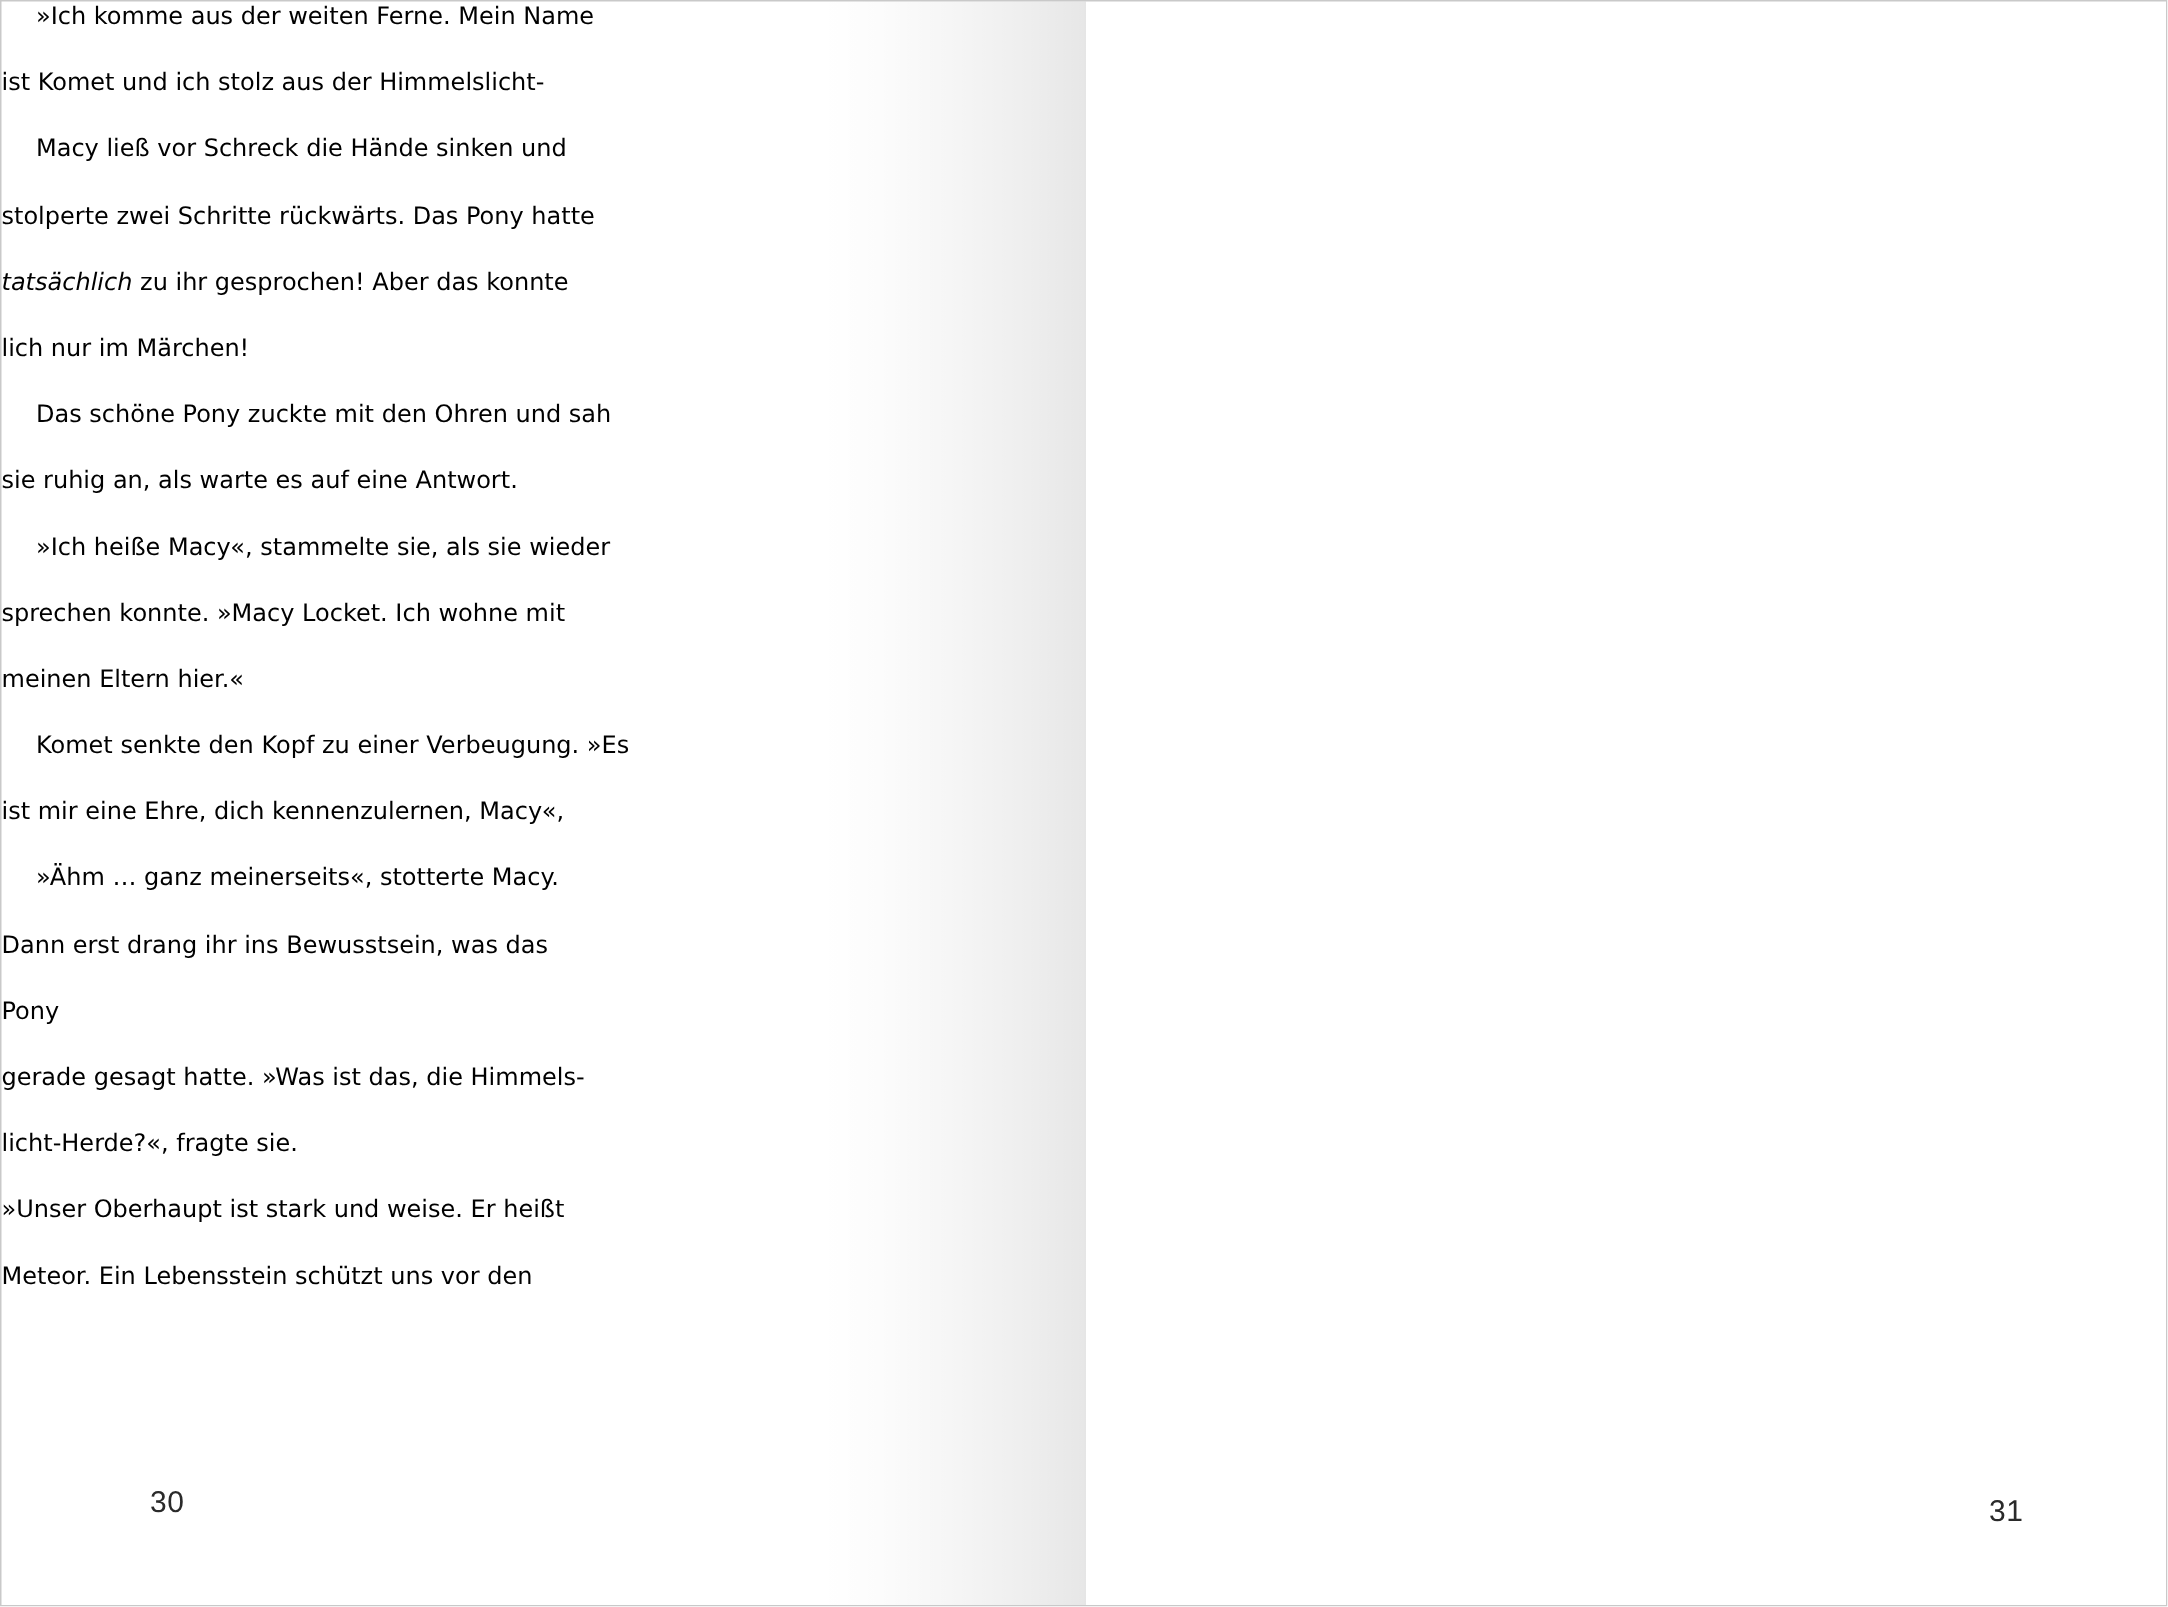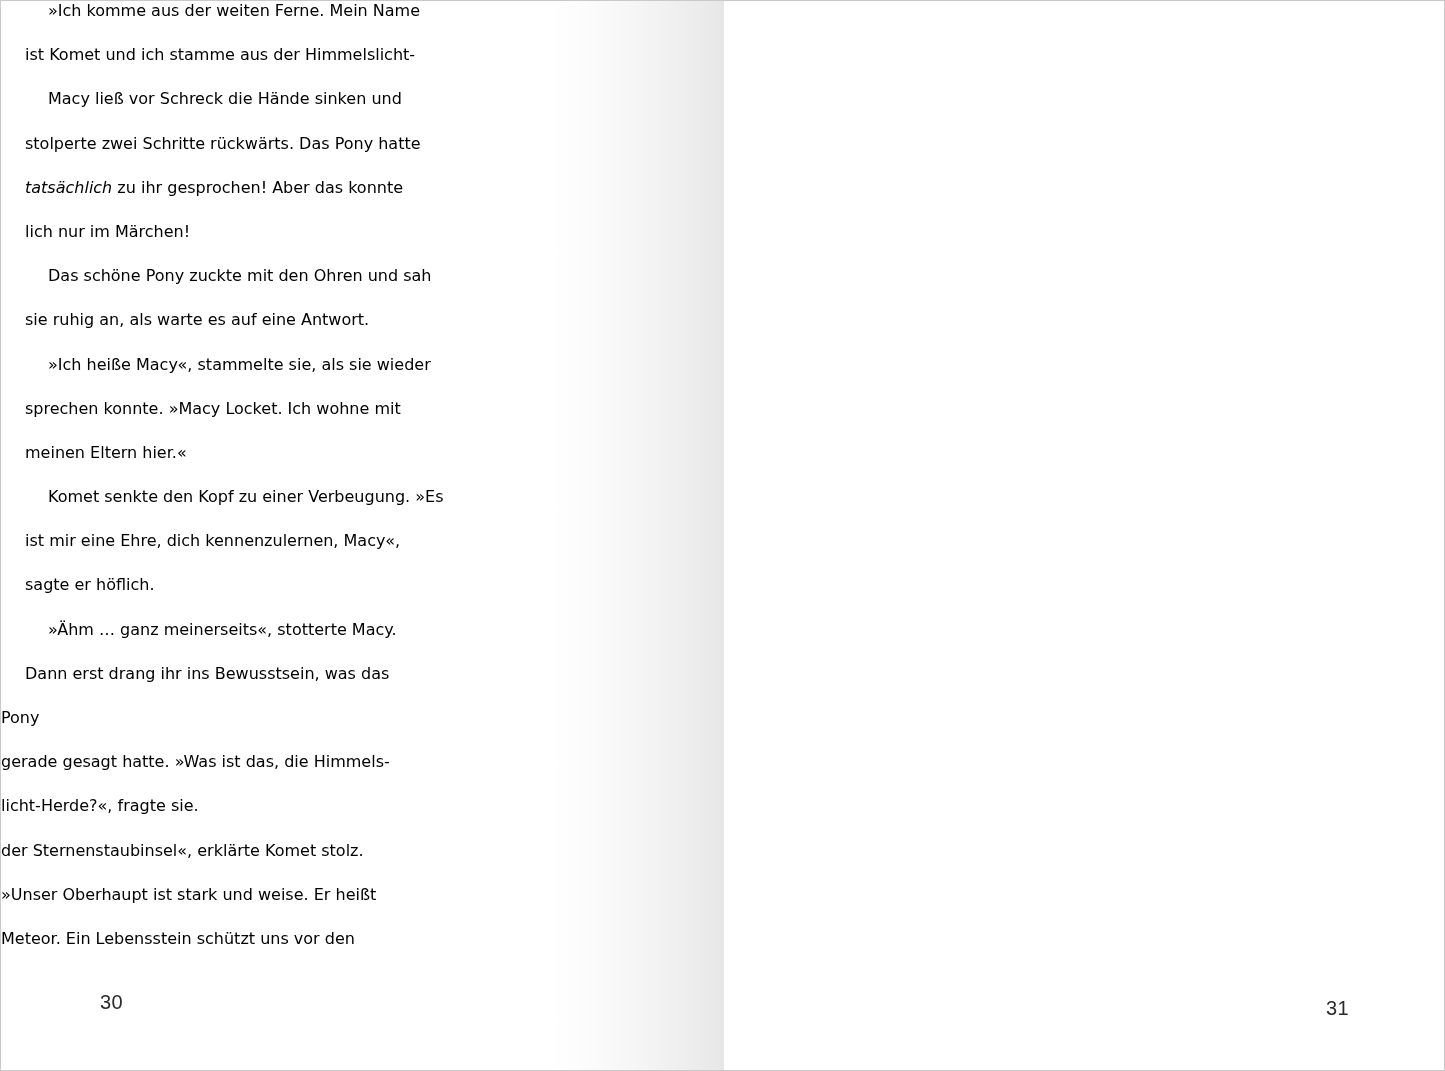--- a/index.html
+++ b/index.html
@@ -27,21 +27,21 @@
     height: 1071px;
     background: linear-gradient(to right,
         rgba(0,0,0,0.00) 0%,
         rgba(0,0,0,0.012) 22%,
         rgba(0,0,0,0.035) 48%,
         rgba(0,0,0,0.065) 78%,
         rgba(0,0,0,0.095) 99%,
         rgba(0,0,0,0.10) 100%);
     pointer-events: none;
   }
-  #left-text  { left: 99px;  top: 143px; width: 548px; padding-left: 24px; }
+  #left-text  { left: 99px;  top: 143px; width: 548px; }
   #right-text { left: 810px; top: 143px; width: 548px; }
 
   .line { display: block; height: 44.2px; }
   .line.indent { padding-left: 23px; }
   .ital { font-style: italic; text-align: right; }
 
   
   .folio {
     position: absolute;
     font-family: "Liberation Sans", sans-serif;
@@ -55,45 +55,43 @@
 </head>
 <body>
 
 <div id="page">
 
   <div id="spine"></div>
 
   <div id="left-page">
     <div id="left-text">
       <span class="line indent">»Ich komme aus der weiten Ferne. Mein Name</span>
-      <span class="line">ist Komet und ich stamme aus der Himmelslicht-</span>
+      <span class="line">ist Komet und ich stolz aus der Himmelslicht-</span>
       <span class="line indent">Macy ließ vor Schreck die Hände sinken und</span>
       <span class="line">stolperte zwei Schritte rückwärts. Das Pony hatte</span>
       <span class="line"><em class="ital">tatsächlich</em><span> zu ihr gesprochen! Aber das konnte</span></span>
       <span class="line">lich nur im Märchen!</span>
       <span class="line indent">Das schöne Pony zuckte mit den Ohren und sah</span>
       <span class="line">sie ruhig an, als warte es auf eine Antwort.</span>
       <span class="line indent">»Ich heiße Macy«, stammelte sie, als sie wieder</span>
       <span class="line">sprechen konnte. »Macy Locket. Ich wohne mit</span>
       <span class="line">meinen Eltern hier.«</span>
       <span class="line indent">Komet senkte den Kopf zu einer Verbeugung. »Es</span>
       <span class="line">ist mir eine Ehre, dich kennenzulernen, Macy«,</span>
-      <span class="line">sagte er höflich.</span>
       <span class="line indent">»Ähm … ganz meinerseits«, stotterte Macy.</span>
       <span class="line">Dann erst drang ihr ins Bewusstsein, was das</span>
     </div>
     <div class="folio" id="folio-left">30</div>
   </div>
 
   <div id="right-page">
     <div id="right-text">
       <span class="line">Pony</span>
       <span class="line">gerade gesagt hatte. »Was ist das, die Himmels-</span>
       <span class="line">licht-Herde?«, fragte sie.</span>
-      <span class="line">der Sternenstaubinsel«, erklärte Komet stolz.</span>
       <span class="line">»Unser Oberhaupt ist stark und weise. Er heißt</span>
       <span class="line">Meteor. Ein Lebensstein schützt uns vor den</span>
 
     </div>
     <div class="folio" id="folio-right">31</div>
   </div>
 
 </div>
 
 </body></html>

